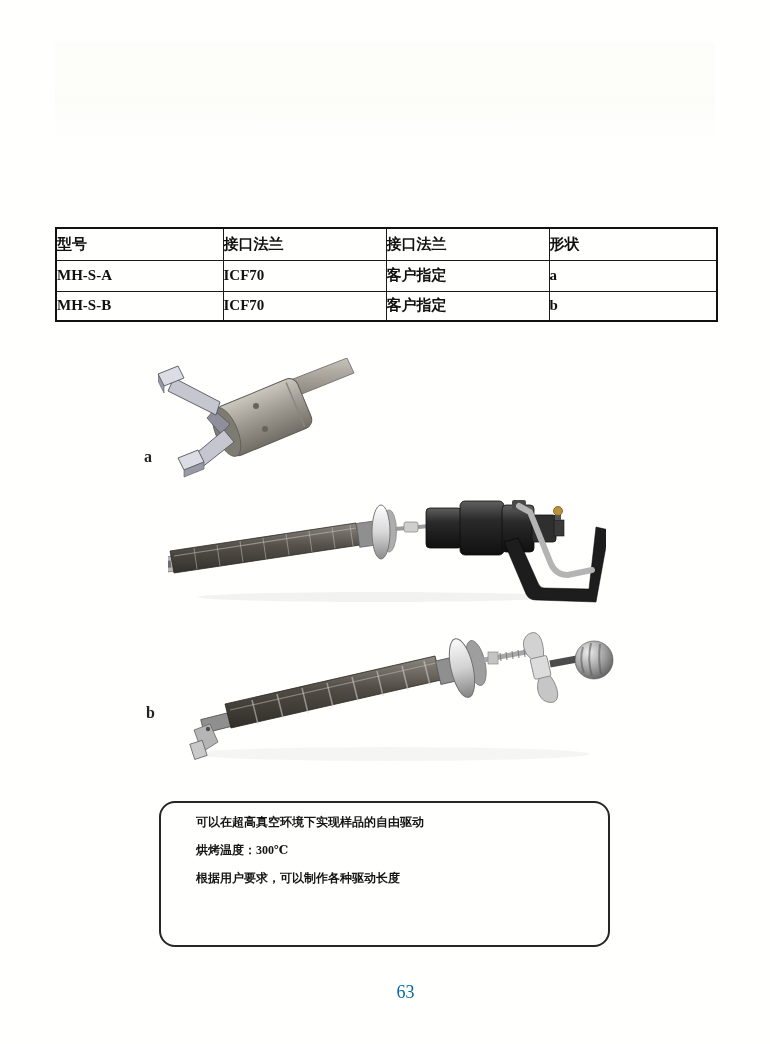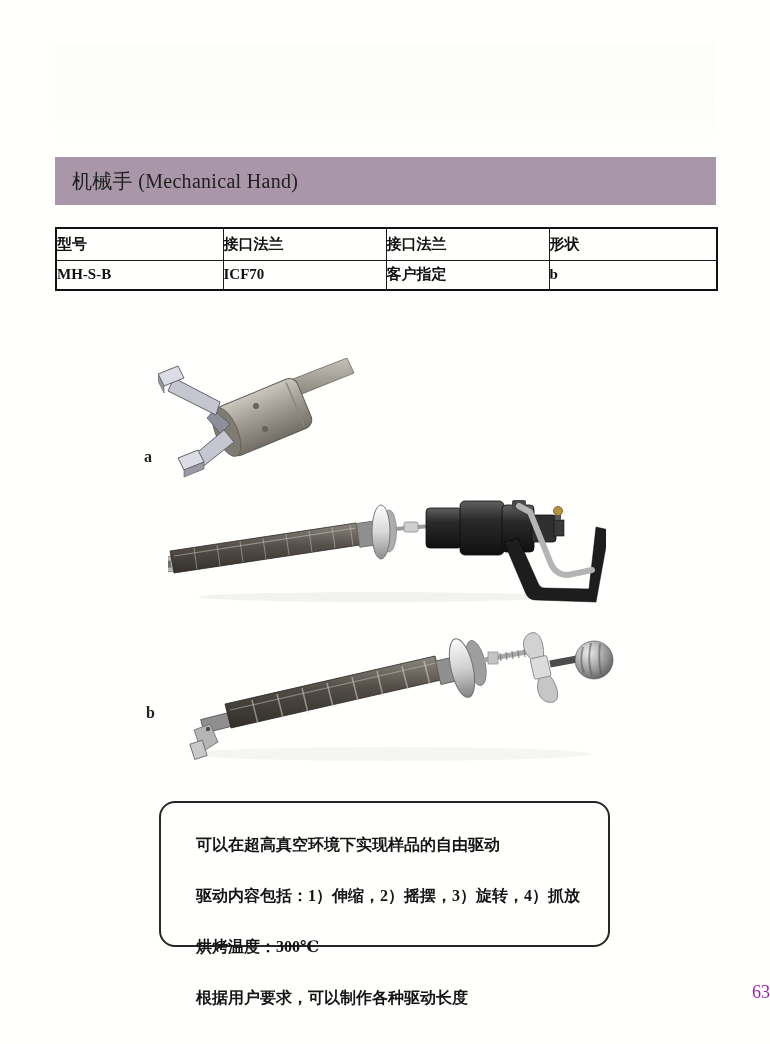--- a/index.html
+++ b/index.html
@@ -66,62 +66,64 @@
   .fig { position: absolute; }
   .info-box {
     position: absolute;
     left: 159px; top: 801px;
     width: 451px; height: 146px;
     border: 2px solid #262626;
     border-radius: 16px;
     padding: 5px 8px 0 35px;
   }
   .info-box .line {
-    font-size: 16px;
+    font-size: 12px;
     font-weight: 600;
     line-height: 28px;
     color: #151515;
     white-space: nowrap;
-    margin-top: 23px;
   }
   .page-number {
     position: absolute;
     left: 0; top: 982px;
     width: 100%;
-    text-align: right;
+    text-align: center;
     font-size: 18px;
-    color: #a21caf;
+    color: #0369a1;
     padding-left: 41px;
   }
 </style>
 </head>
 <body>
 
 <div class="page">
 
   <div class="scan-haze"></div>
 
-  <div class="title-bar">
-    <span>机械手 (Mechanical Hand)</span>
-  </div>
 
   <table class="spec">
     <colgroup>
       <col style="width:167px">
         <col style="width:163px">
         <col style="width:163px">
         <col style="width:168px">
     </colgroup>
     <tbody>
         <tr class="hdr">
       <th>型号</th>
       <th>接口法兰</th>
       <th>接口法兰</th>
       <th>形状</th>
     </tr>
+    <tr class="r1">
+      <td>MH-S-A</td>
+      <td>ICF70</td>
+      <td>客户指定</td>
+      <td>a</td>
+    </tr>
     <tr class="r2">
       <td>MH-S-B</td>
       <td>ICF70</td>
       <td>客户指定</td>
       <td>b</td>
     </tr>
   </tbody>
     </table>
 
   <span class="fig-label" style="left:144px; top:448px;">a</span>
@@ -289,20 +291,19 @@
     <circle cx="444" cy="30" r="19" fill="url(#bBall)" stroke="#4a4a4a" stroke-width="0.6"></circle>
     <g fill="none" stroke="#5c5c5c" stroke-width="2" opacity="0.6">
       <path d="M433,17 Q429,30 434,43"></path>
       <path d="M441,13 Q437,30 442,46"></path>
       <path d="M450,14 Q448,30 451,44"></path>
     </g>
   </svg>
 
   <div class="info-box">
     <div class="line">可以在超高真空环境下实现样品的自由驱动</div>
-    <div class="line">驱动内容包括：1）伸缩，2）摇摆，3）旋转，4）抓放</div>
     <div class="line">烘烤温度：300℃</div>
     <div class="line">根据用户要求，可以制作各种驱动长度</div>
   </div>
 
   <div class="page-number">63</div>
 
 </div>
 
 </body></html>

